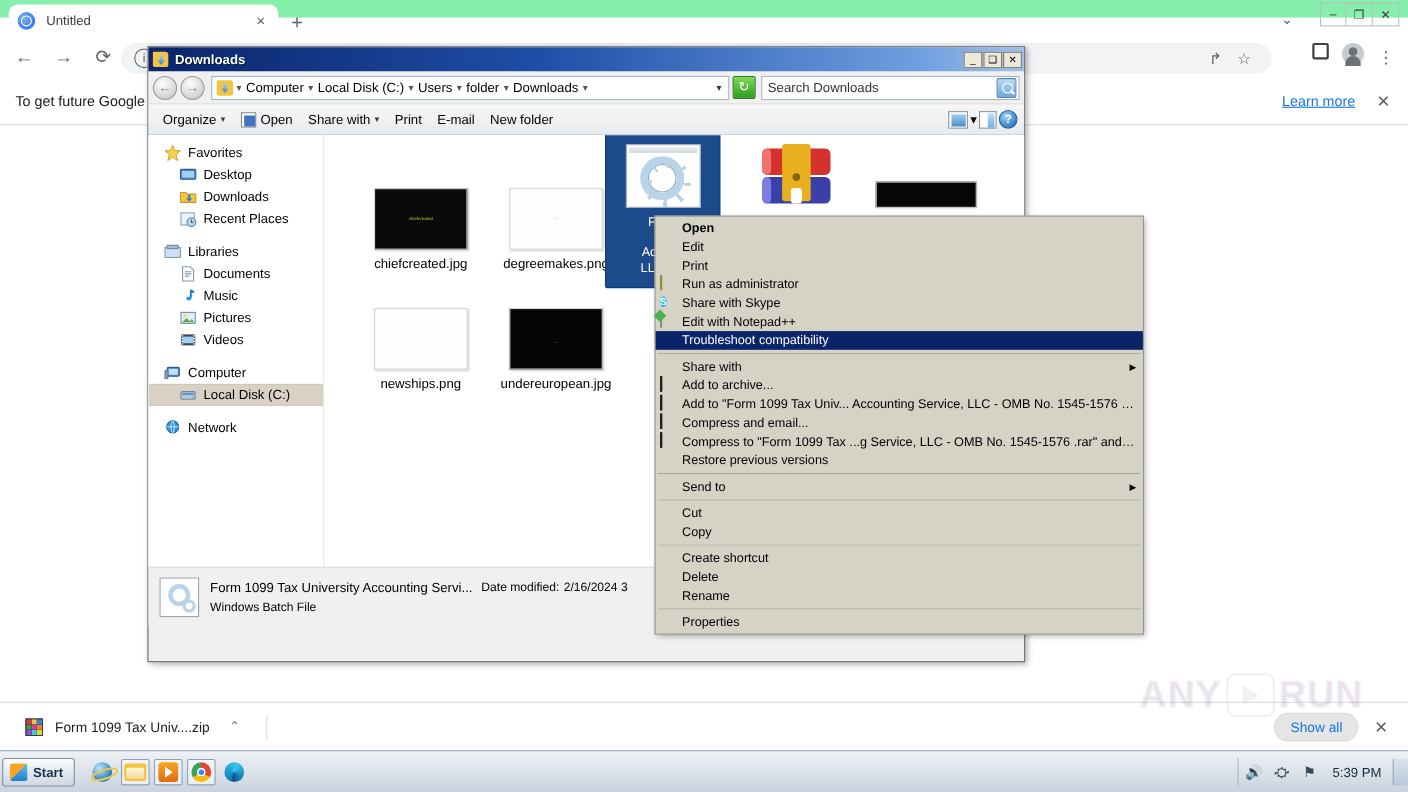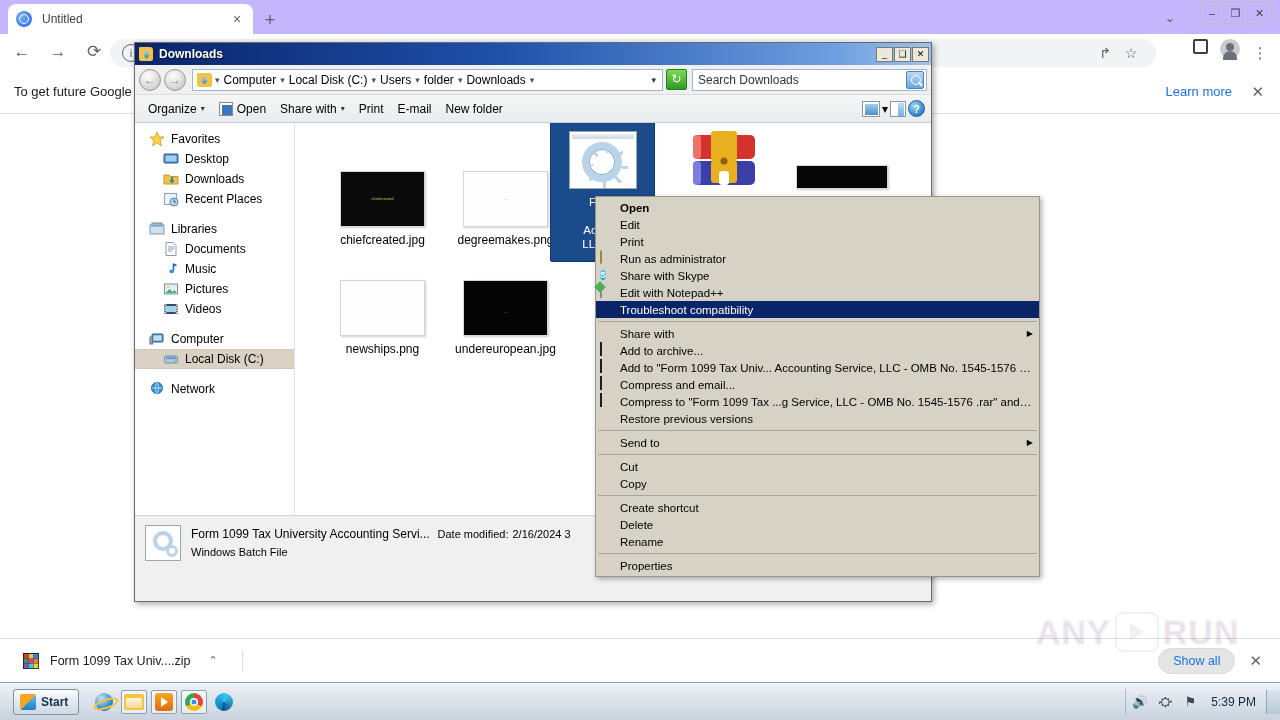--- a/index.html
+++ b/index.html
@@ -8,22 +8,22 @@
     width:1280px; height:720px; overflow:hidden;
     font-family:"Liberation Sans", sans-serif;
     font-size:12px; color:#000; background:#fff;
     position:relative;
   }
 
   
   #browser { position:absolute; inset:0; background:#fff; }
 
   .chrome-tabstrip {
-    position:absolute; top:0; left:0; width:1280px; height:34px;
-    background:#c4b5fd;
+    position:absolute; top:0; left:0; width:1280px; height:16px;
+    background:#86efac;
   }
   .chrome-tab {
     position:absolute; left:8px; top:4px; width:245px; height:30px;
     background:#fff; border-radius:8px 8px 0 0;
     display:flex; align-items:center; padding:0 8px;
   }
   .chrome-tab .favicon {
     width:16px; height:16px; border-radius:50%;
     background:radial-gradient(circle at 35% 35%, #7fb2e5 0%, #4285f4 55%, #2b6cc4 100%);
     position:relative; flex:0 0 auto;
@@ -92,21 +92,21 @@
   .avatar-ico::after{ content:""; position:absolute; left:3px; top:12px; width:14px; height:9px;
     border-radius:7px 7px 0 0; background:#6b7177; }
 
   .infobar {
     position:absolute; top:70px; left:0; width:1280px; height:44px;
     background:#fff; border-bottom:1px solid #dadce0;
     display:flex; align-items:center;
   }
   .infobar .msg { margin-left:14px; font-size:13px; color:#202124; }
   .infobar .learn { position:absolute; right:48px; font-size:13px;
-     color:#1a73e8; }
+     color:#1a73e8; text-decoration:underline; }
   .infobar .xclose { position:absolute; right:16px; font-size:15px; color:#5f6368; }
 
   
   #explorer {
     position:absolute; left:134px; top:42px; width:798px; height:560px;
     border:1px solid #6a6a6a; background:#f0f0f0;
     box-shadow:2px 2px 6px rgba(0,0,0,.35);
   }
   .ex-title {
     height:22px; background:linear-gradient(90deg,#0a246a 0%, #1f4fa8 45%, #6e9fe0 88%, #9fc2ec 100%);
@@ -366,21 +366,21 @@
     display:flex; align-items:center; justify-content:center;
   }
   #wm .wmtri i { display:block; width:0;height:0;
     border-left:14px solid #8e99a4; border-top:9px solid transparent;
     border-bottom:9px solid transparent; }
 
   
   #taskbar {
     position:absolute; left:0; bottom:0; width:1280px; height:38px;
     background:linear-gradient(#eff2f6 0%, #dfe5ec 40%, #c9d3de 100%);
-    border-top:1px solid #8ea2b8; display:flex; align-items:center;padding-left:11px;
+    border-top:1px solid #8ea2b8; display:flex; align-items:center;
   }
   .startbtn {
     margin-left:2px; height:26px; display:flex; align-items:center; gap:5px;
     padding:0 10px 0 6px; border:1px solid #7d8f9e; border-radius:3px;
     background:linear-gradient(#fdfdfd,#e3e9f0 48%, #cfd9e4);
   }
   .startflag {
     width:16px; height:16px; position:relative;
     background:
       linear-gradient(135deg,#f6a623 0 50%, transparent 50%),

